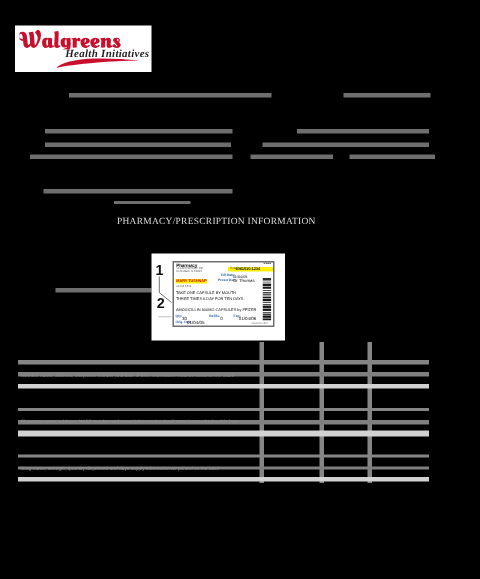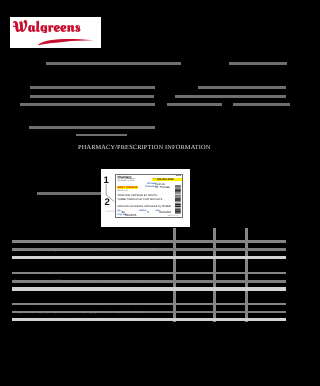--- a/index.html
+++ b/index.html
@@ -34,20 +34,21 @@
 </style>
 </head>
 <body>
 
 <div class="page">
 
   <div class="logo-box">
     <svg class="wal" width="68" height="13.5" viewBox="0 -84 453.9 88">
       <path d="M80.8 -47.7Q79.2 -57.5 69.3 -66Q70.9 -70.3 73.8 -73.8Q76.8 -77.3 79 -78.6L81.2 -80Q85.7 -80 89.8 -74.8Q93.8 -69.7 94.9 -63.3Q96.7 -52 92.5 -36.8Q88.4 -21.5 80.1 -10.2Q71.9 1.2 63.3 1.2Q52.5 1.2 49.4 -8.9Q45.9 -4.2 41.6 -1.5Q37.2 1.2 32.2 1.2Q27.2 1.2 23.2 -2.2Q19.2 -5.7 18 -13.3Q17.1 -18.6 15.9 -29.6Q6.4 -30.1 -0.6 -35.9Q-7.7 -41.7 -8.8 -48.8Q-10.3 -58.2 -2.8 -64.6Q4.6 -71 14.2 -71Q21 -71 26.1 -66.7Q31.1 -62.3 32.6 -53.2Q33.5 -47.5 34.6 -36.5Q35.6 -25.5 36.7 -18.8Q37.8 -12.1 39.7 -12.1Q41.2 -12.1 43.5 -14.6Q45.9 -17 47.5 -20.1Q47.2 -23 46.9 -29.1Q46.3 -42.2 44.8 -51.7Q43.3 -61.2 40.2 -66.8Q51.4 -70.7 60.7 -70.8Q62.4 -66.9 63.8 -58.4Q65.1 -49.8 65.8 -36.2Q66.5 -22.6 67.3 -17.2Q68.2 -11.9 69.7 -11.9Q71.2 -11.9 73.2 -15.2Q75.3 -18.4 77.1 -23.4Q78.9 -28.3 80 -35Q81.1 -41.6 80.8 -47.7ZM15 -37.6Q14.7 -42.6 13.8 -48.2Q12.9 -53.9 11.4 -57.7Q9.9 -61.5 6.8 -61.5Q3.8 -61.5 1.1 -57.7Q-1.5 -53.8 -0.7 -48.8Q0.1 -43.7 4.7 -40.7Q9.3 -37.6 15 -37.6ZM146.9 -9 151.6 -10.4 154.2 -5.4Q151.4 -2.9 146.8 -0.9Q142.2 1.2 138.4 1.2Q131.9 1.2 129.3 -4.4Q122.3 1.2 116.2 1.2Q110.2 1.2 106.2 -3.2Q102.2 -7.6 100.9 -15.8Q99.1 -27.1 103.5 -35.7Q107.9 -44.3 117.4 -44.3Q122.6 -44.3 128.5 -41.4Q129 -43.2 129.4 -44Q136.6 -44 145.8 -40.5Q144.8 -34 144.7 -25.1Q144.6 -16.1 145.2 -12.6Q145.8 -9 146.9 -9ZM127.5 -10.9Q126 -22.5 127.4 -35.2Q125.7 -36.1 123.8 -36.1Q121.8 -36.1 120.6 -33.9Q119.4 -31.7 119.2 -28.4Q118.7 -22.1 119.5 -17.1Q120.3 -12 121.2 -10.7Q122.1 -9.4 124 -9.4Q125.9 -9.4 127.5 -10.9ZM155.8 -65.2Q155.4 -67.4 154.3 -70.8Q163.3 -73.4 172.1 -73.4Q173.2 -71.8 173.8 -68.2Q174.9 -61.4 173.5 -38.6Q172.1 -15.7 172.6 -12.2Q173.2 -8.7 174.4 -8.7Q175.4 -8.7 178.5 -10L179.5 -10.5L182.7 -5.6Q180 -2.8 175.1 -0.8Q170.2 1.2 165.9 1.2Q161.7 1.2 158.6 -1.2Q155.5 -3.7 154.8 -8.3Q154 -12.9 155.7 -34Q157.4 -55 155.8 -65.2ZM210.7 -4.3Q204.3 -0.5 198.9 -0.5Q193.4 -0.5 189.1 -4.9Q184.7 -9.2 183.4 -17.8Q181.5 -29.3 186.6 -36.8Q191.6 -44.3 200.3 -44.3Q204.5 -44.3 210.2 -42Q216.1 -43.9 224 -43.9H225.7Q226.3 -42.9 226.9 -39.5Q227.4 -36 227.8 -25.9Q228.2 -15.8 227.8 -9Q226.9 5.5 221.5 14Q216.1 22.4 205.9 22.4Q200.9 22.4 197.4 20.2Q193.9 18 193.3 14.6Q192.8 11.2 194.1 9Q195.4 6.7 198.2 5.2Q203.1 2.6 210.5 0.9ZM206.2 -36.2Q202.7 -36.2 201.8 -30.2Q200.9 -24.2 202 -17.2Q203.2 -10.2 206.5 -10.2Q207.9 -10.2 210.3 -11.6Q209.8 -19.7 209.1 -35.6Q207.5 -36.2 206.2 -36.2ZM203 15Q204.9 15 207 13.1Q209.2 11.2 210.1 6.9Q199.5 8.8 200.1 12.7Q200.7 15 203 15ZM238.6 0.6H237.8Q237.3 -0.8 236.8 -3.8Q236.3 -6.7 236.8 -19.1Q237.3 -31.4 237 -33.1Q236.7 -34.7 235.6 -36.5Q234.4 -38.2 233.3 -39.1L232.3 -40L232.3 -41.5Q238 -43.4 251.9 -43.4Q253.6 -40.9 254.4 -37.5Q259.4 -44.3 264.1 -44.3Q270.2 -44.3 272.5 -34Q272.3 -33.8 272.1 -33.4Q271.8 -32.9 270.9 -31.8Q270 -30.7 268.9 -29.8Q265.9 -27.5 262.2 -27.1Q262.1 -27.1 260.5 -29.3Q258.9 -31.5 258 -31.5Q257.2 -31.5 255.1 -29.7Q255.1 -27.9 255 -23.6Q254.8 -19.3 254.8 -16.5Q254.4 -9.1 255.2 -4.1L255.8 -1.1Q251.7 0.6 238.6 0.6ZM271.9 -18.1Q269.9 -30.5 276.4 -37.4Q282.8 -44.3 293.9 -44.3Q301.6 -44.3 306.8 -41Q312 -37.6 312.9 -32Q313.5 -27.9 311.5 -24.7Q309.6 -21.5 306.2 -19.8Q299.2 -16.4 293.7 -15.7L291.2 -15.4Q293.4 -8.8 298.9 -8.8Q301.3 -8.8 304 -9.9Q306.8 -10.9 308.3 -12L309.8 -13L313.7 -8.7Q313.7 -8.7 312.8 -7.6Q312.3 -7 310.3 -5.2Q308.3 -3.5 306.1 -2.2Q303.9 -0.9 300.2 0.2Q296.6 1.2 292.8 1.2Q284.3 1.2 278.9 -3.8Q273.4 -8.7 271.9 -18.1ZM294.4 -37Q291.9 -37 290.4 -33.1Q288.9 -29.2 289.8 -22Q292.6 -22.4 294.8 -26.8Q297 -31.1 296.6 -34Q296.1 -37 294.4 -37ZM315.5 -18.1Q313.5 -30.5 320 -37.4Q326.4 -44.3 337.5 -44.3Q345.2 -44.3 350.4 -41Q355.6 -37.6 356.5 -32Q357.1 -27.9 355.1 -24.7Q353.2 -21.5 349.8 -19.8Q342.8 -16.4 337.3 -15.7L334.8 -15.4Q337 -8.8 342.5 -8.8Q344.9 -8.8 347.6 -9.9Q350.4 -10.9 351.9 -12L353.4 -13L357.3 -8.7Q357.3 -8.7 356.4 -7.6Q355.9 -7 353.9 -5.2Q351.9 -3.5 349.7 -2.2Q347.5 -0.9 343.8 0.2Q340.2 1.2 336.4 1.2Q327.9 1.2 322.5 -3.8Q317 -8.7 315.5 -18.1ZM338 -37Q335.5 -37 334 -33.1Q332.5 -29.2 333.4 -22Q336.2 -22.4 338.4 -26.8Q340.6 -31.1 340.2 -34Q339.7 -37 338 -37ZM365.3 0.6H363.6Q362.6 -5.6 363.4 -18.2Q364.3 -30.8 364 -32.7Q363.7 -34.6 362.5 -36.4Q361.3 -38.2 360.2 -39.1L359.2 -40L359.2 -41.5Q364.8 -43.4 379.5 -43.4Q380.8 -41.1 381.6 -38.6Q389.8 -44.2 396 -44.2Q400.2 -44.2 403.1 -41.5Q405.9 -38.7 406.5 -34.9Q407.1 -31 406.3 -22.5Q405.5 -14 405.9 -11.4Q406.3 -8.9 407 -8.9L412.1 -10.3L414.7 -5.3Q411.8 -2.9 407 -0.9Q402.2 1.2 397.9 1.2Q389.4 1.2 388 -7.6Q387.4 -11.4 388.1 -20Q388.8 -28.6 388.5 -30.8Q388.1 -32.9 386.7 -32.9Q384.9 -32.9 382.3 -30.9Q382.1 -29.1 381.6 -22.2Q380.8 -7.7 381.8 -1.3Q377.2 0.6 365.3 0.6ZM450 -13.5Q451 -7.3 446 -3.1Q440.9 1.2 433.2 1.2Q425.5 1.2 420.1 -1.4Q414.8 -4 414.4 -6.4Q414 -8.7 416.5 -12.4Q418.9 -16 422 -16.6Q427 -14.1 432.1 -5.5Q435 -5.5 434.7 -7.4Q434.5 -8.8 433.5 -10Q432.5 -11.2 432 -11.9Q431.5 -12.6 430.3 -13.9Q429.1 -15.1 428.5 -15.7Q425.5 -18.7 423.1 -21.2Q417.3 -27.2 416.6 -31.8Q415.9 -36.3 418.3 -39.2Q422.5 -44.3 432.2 -44.3Q438.3 -44.3 442.3 -42Q446.3 -39.6 447 -35Q447.8 -30.3 443.2 -24.3Q449.3 -18.4 450 -13.5ZM438.3 -29Q439.5 -30 440.4 -31.9Q441.3 -33.7 441.1 -35.2Q440.8 -36.7 439.4 -37.5Q438 -38.3 436.2 -38.3Q434.4 -38.3 433.6 -37.5Q432.7 -36.6 433 -35.2Q433.2 -33.8 438.3 -29Z" fill="#c8102e"></path>
     </svg>
+    <div class="hi">Health Initiatives</div>
     <svg class="swoosh" width="91" height="31" viewBox="0 0 91 31">
       <path d="M27.5 28.4 C30.2 24.9 39.5 22.4 53.5 22.0 C63 21.8 72.5 22.3 83.5 23.3 C72.5 23.5 63 23.9 55 24.7 C42 26.0 32.5 26.9 27.5 28.4 Z" fill="#c8102e"></path>
     </svg>
   </div>
 
   <div class="rule" style="left:46px;top:62.10px;width:135px;"></div>
   <div class="rule" style="left:229px;top:62.10px;width:58px;"></div>
   <div class="rule" style="left:30px;top:86.10px;width:125px;"></div>
   <div class="rule" style="left:198px;top:86.10px;width:88px;"></div>
   <div class="rule" style="left:30px;top:95.10px;width:124px;"></div>

